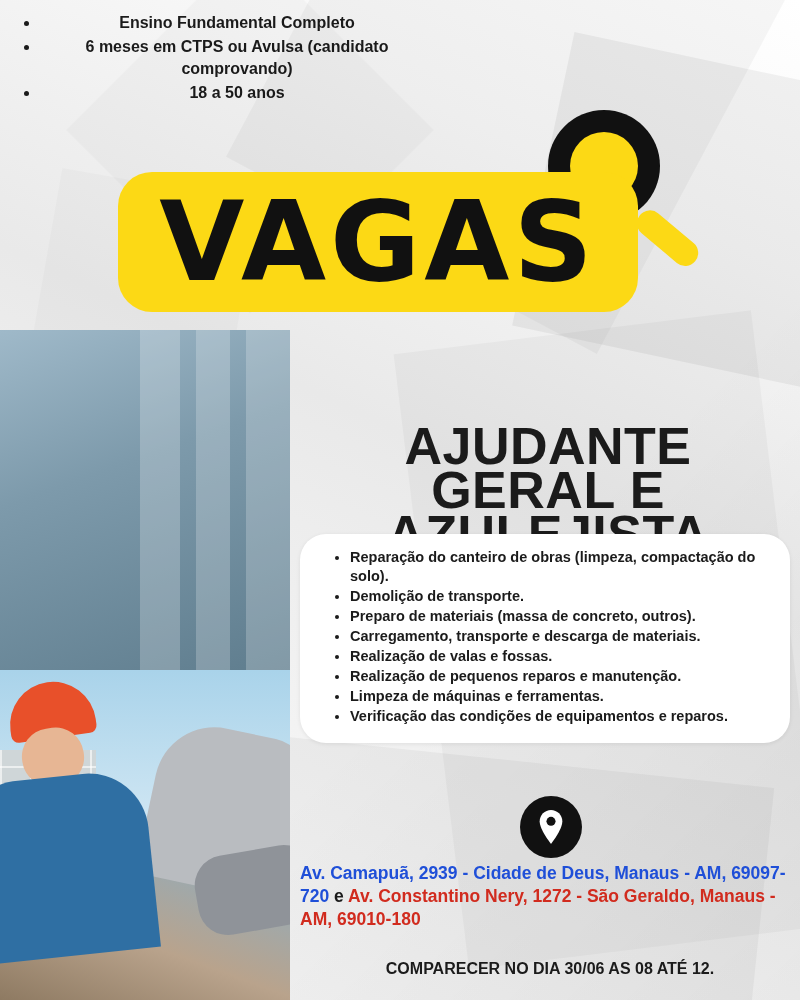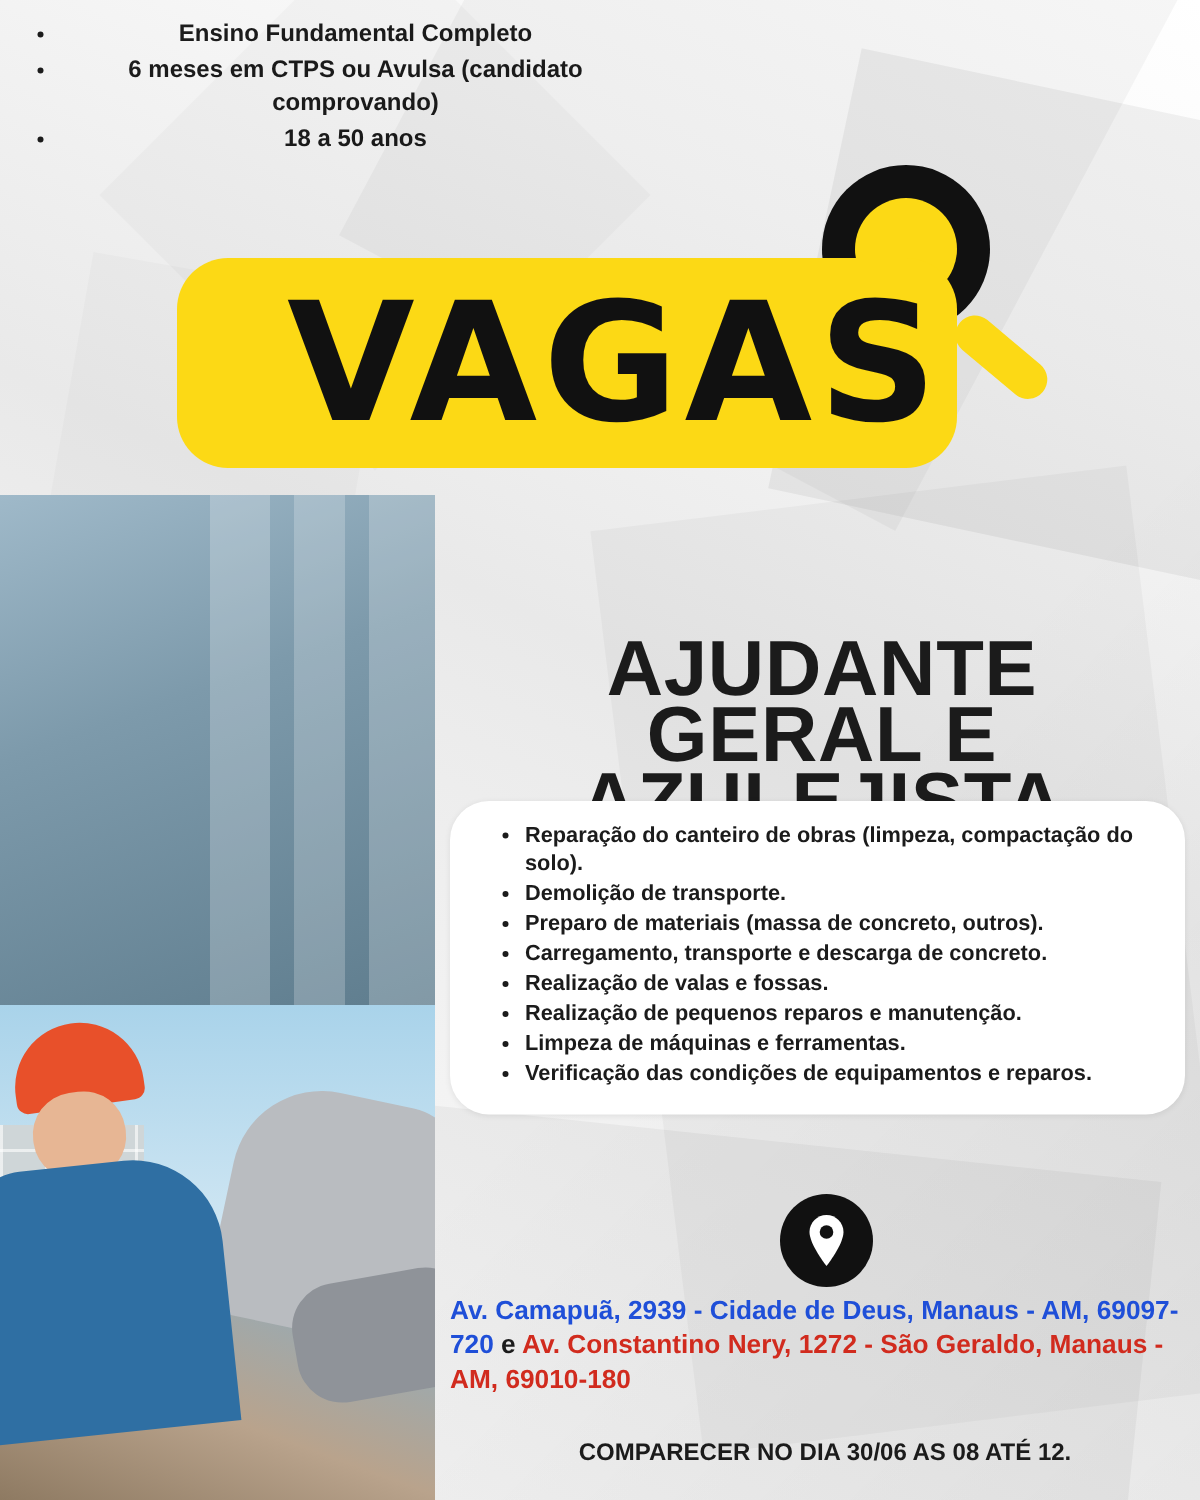--- a/index.html
+++ b/index.html
@@ -72,21 +72,20 @@
   .vagas-band{
     position:absolute;left:118px;top:172px;width:520px;height:140px;
     background:#fcd915;border-radius:34px;
   }
   .vagas-text{
     position:absolute;left:118px;top:172px;width:520px;height:140px;
     display:flex;align-items:center;justify-content:center;
     font-family:"DejaVu Sans", sans-serif;
     font-weight:bold;font-size:110px;letter-spacing:4px;color:#111;
     line-height:110px;
-    padding-left:32px;
   }
 
   
   .photos{position:absolute;left:0;top:330px;width:290px;height:670px;overflow:hidden;}
   .photo{position:absolute;left:0;width:290px;overflow:hidden;}
   .photo-top{top:0;height:340px;background:linear-gradient(160deg,#9fb9c9 0%,#7d9aab 40%,#5f7d8e 100%);}
   .photo-bottom{top:340px;height:330px;background:linear-gradient(200deg,#9ec6e0 0%,#7fb0d2 35%,#b9a38c 75%,#8e7a62 100%);}
   
   .p-win{position:absolute;background:rgba(255,255,255,0.22);}
   .w1{left:140px;top:0;width:40px;height:340px;}
@@ -213,21 +212,21 @@
 
   </div>
 
   <div class="job-title">AJUDANTE GERAL E AZULEJISTA</div>
 
   <div class="card card-duties">
     <ul class="duties">
       <li>Reparação do canteiro de obras (limpeza, compactação do solo).</li>
       <li>Demolição de transporte.</li>
       <li>Preparo de materiais (massa de concreto, outros).</li>
-      <li>Carregamento, transporte e descarga de concreto.</li>
+      <li>Carregamento, transporte e descarga de materiais.</li>
       <li>Realização de valas e fossas.</li>
       <li>Realização de pequenos reparos e manutenção.</li>
       <li>Limpeza de máquinas e ferramentas.</li>
       <li>Verificação das condições de equipamentos e reparos.</li>
     </ul>
   </div>
 
   <div class="card-reqs">
     <ul class="reqs">
       <li>Ensino Fundamental Completo</li>

